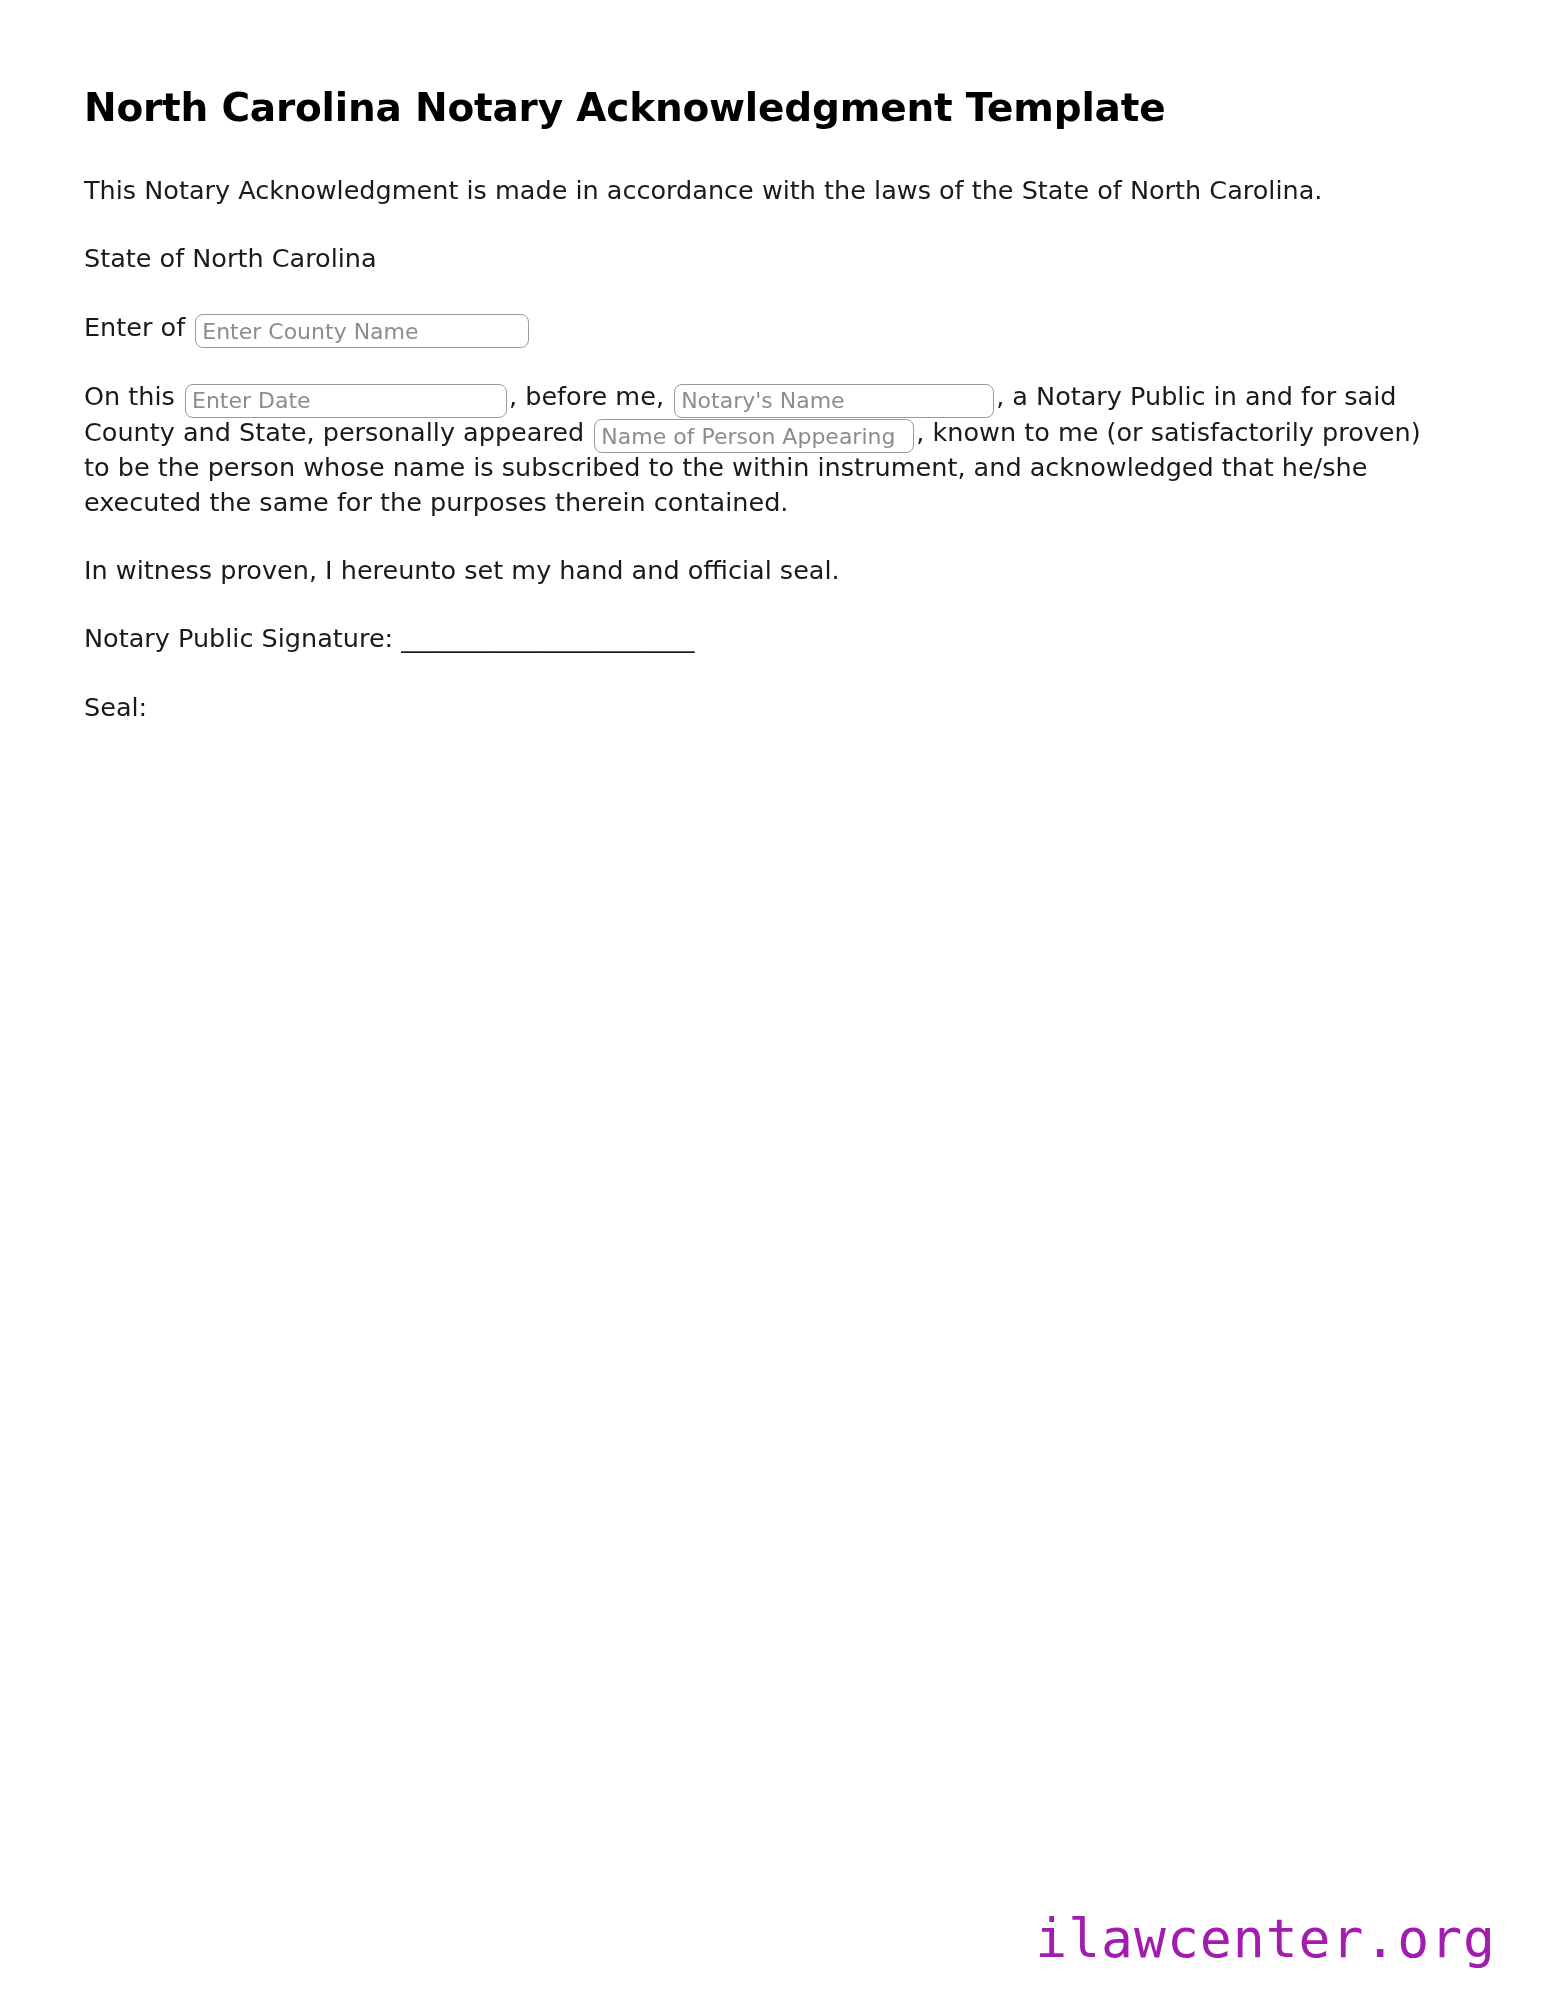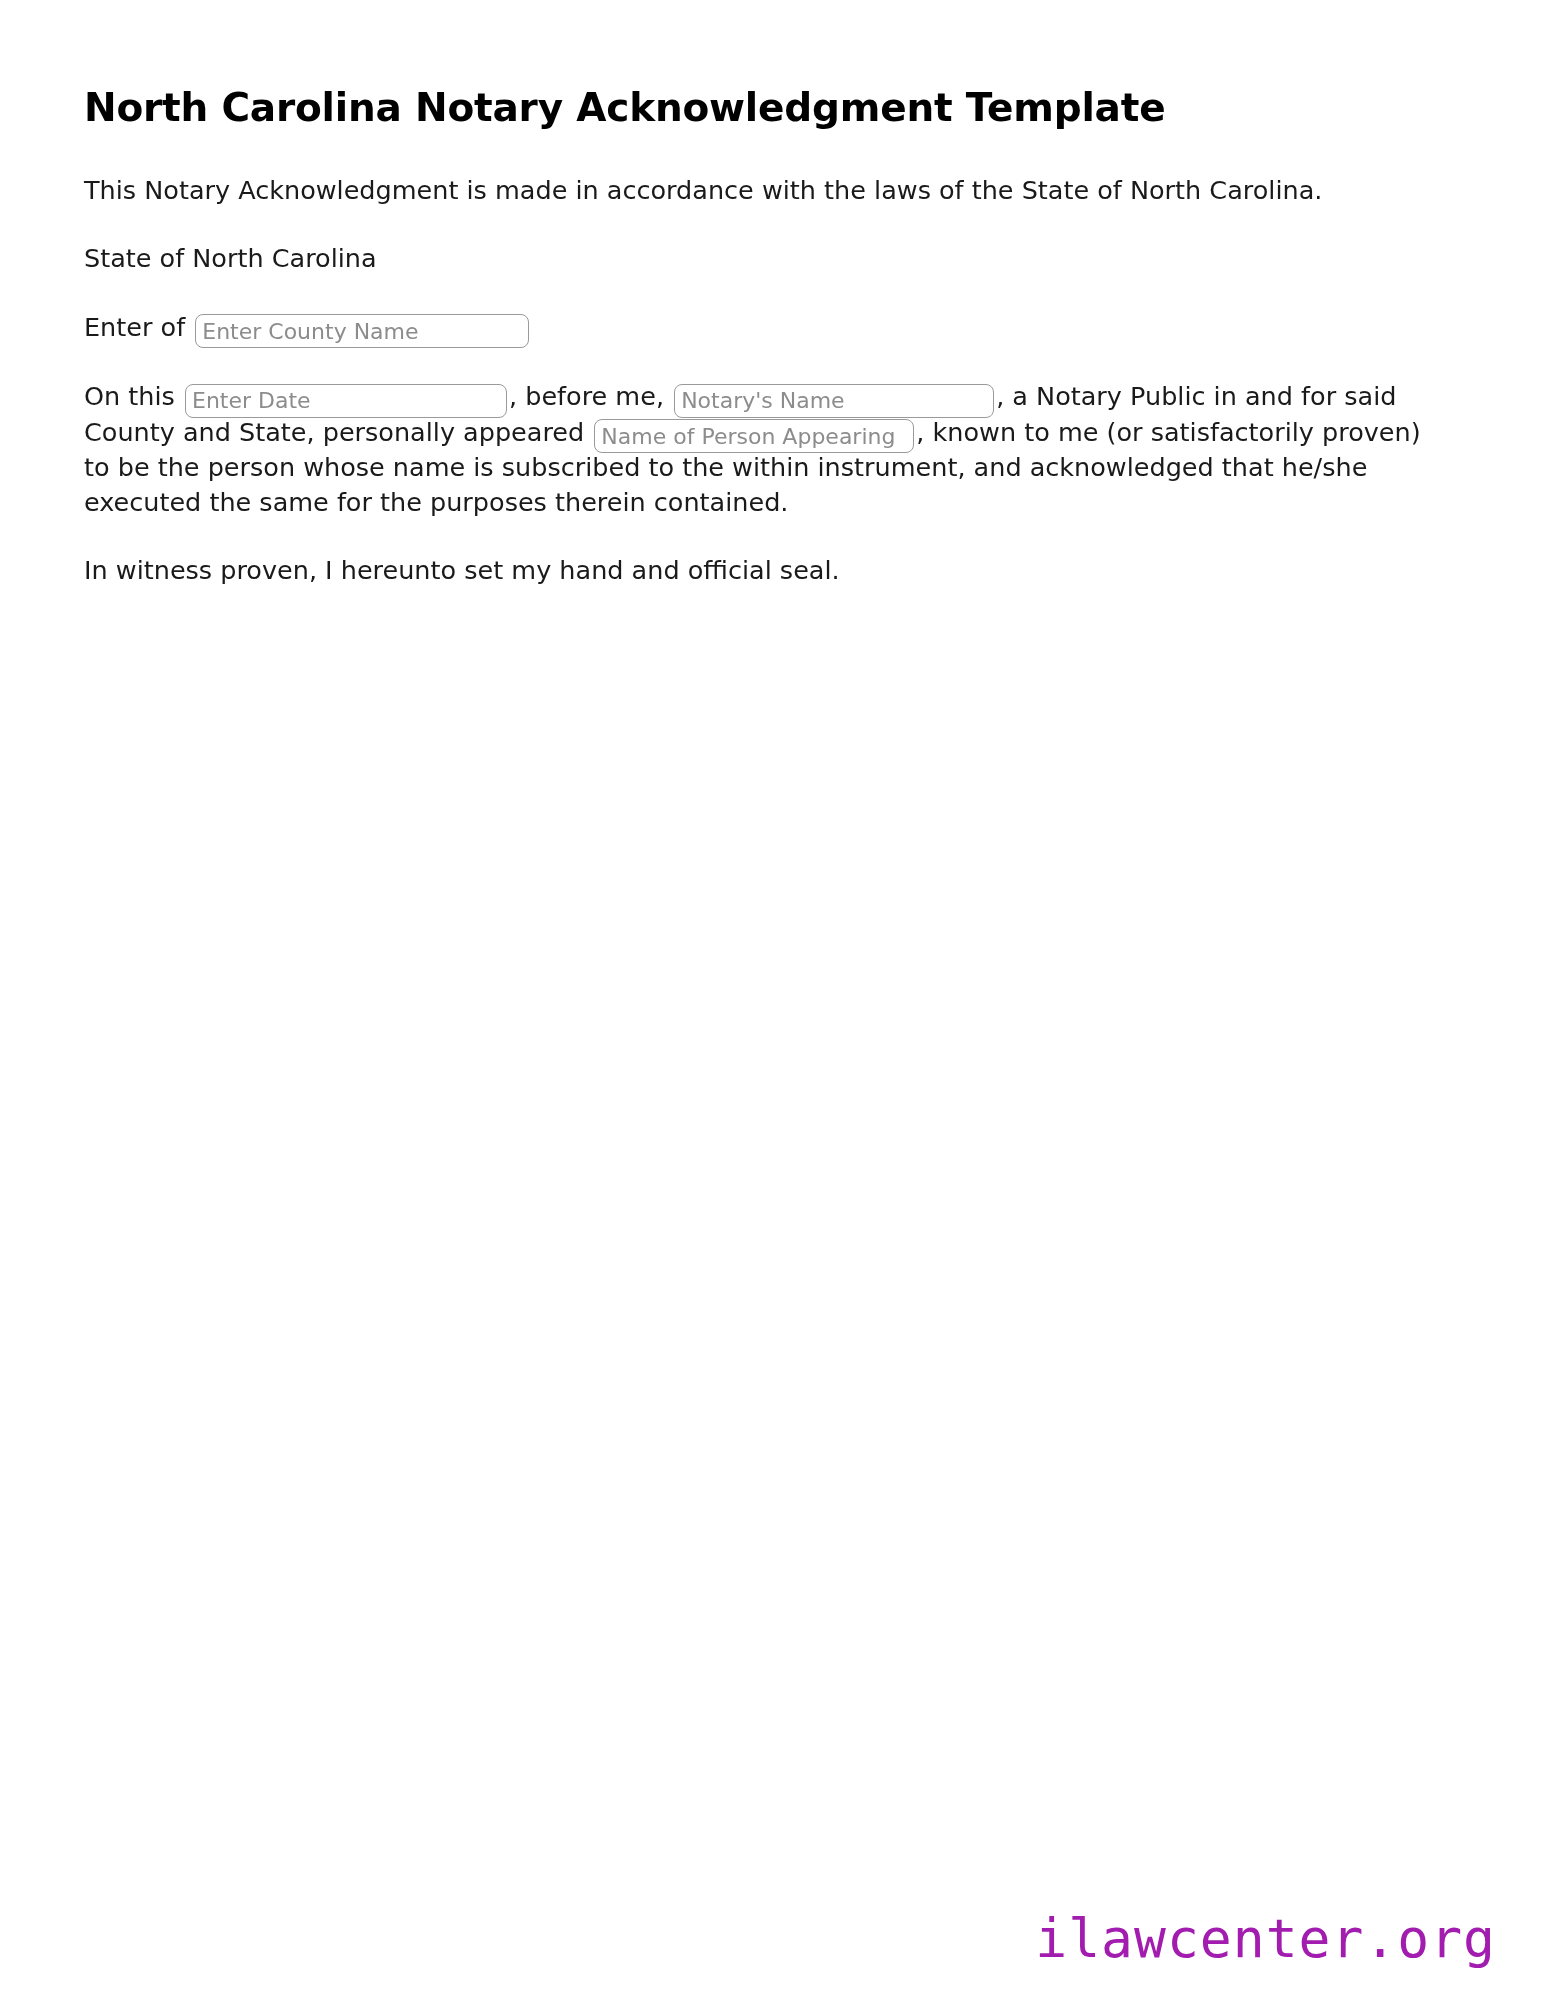--- a/index.html
+++ b/index.html
@@ -95,20 +95,22 @@
     <p class="para">This Notary Acknowledgment is made in accordance with the laws of the State of North Carolina.</p>
 
     <p class="para">State of North Carolina</p>
 
     <p class="para"><span>Enter of</span> <input class="field county" type="text" placeholder="Enter County Name" style=""></p>
 
     <p class="para"><span>On this</span> <input class="field date" type="text" placeholder="Enter Date" style=""><span>, before me,</span> <input class="field notary" type="text" placeholder="Notary's Name" style=""><span>, a Notary Public in and for said County and State, personally appeared</span> <input class="field person" type="text" placeholder="Name of Person Appearing" style=""><span>, known to me (or satisfactorily proven) to be the person whose name is subscribed to the within instrument, and acknowledged that he/she executed the same for the purposes therein contained.</span></p>
 
     <p class="para">In witness proven, I hereunto set my hand and official seal.</p>
 
+    <p class="para"><span>Notary Public Signature:</span> <span class="blank-line">_______________________</span></p>
 
 
+    <p class="para">Seal:</p>
 
   </div>
 
   <div class="footer-mark">ilawcenter.org</div>
 
 </div>
 
 </body></html>

